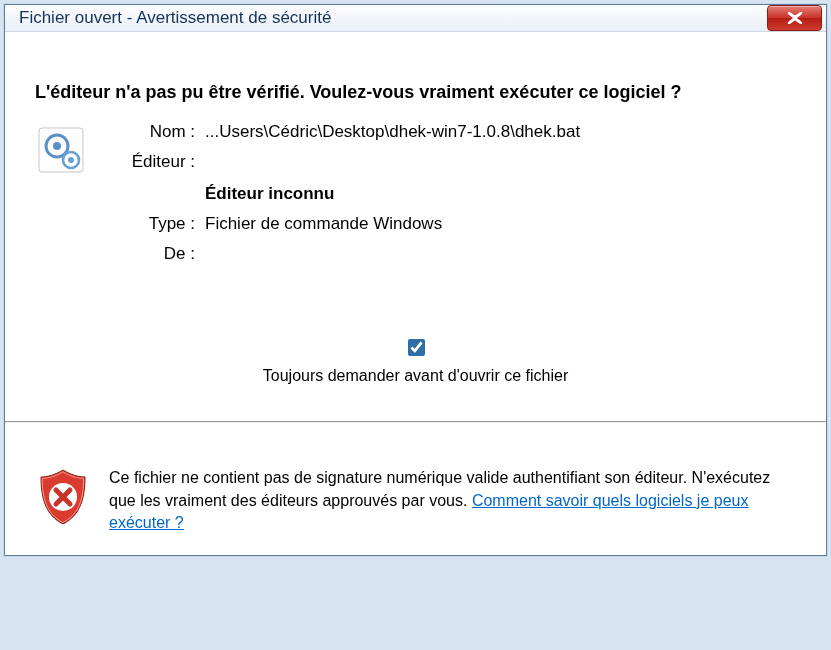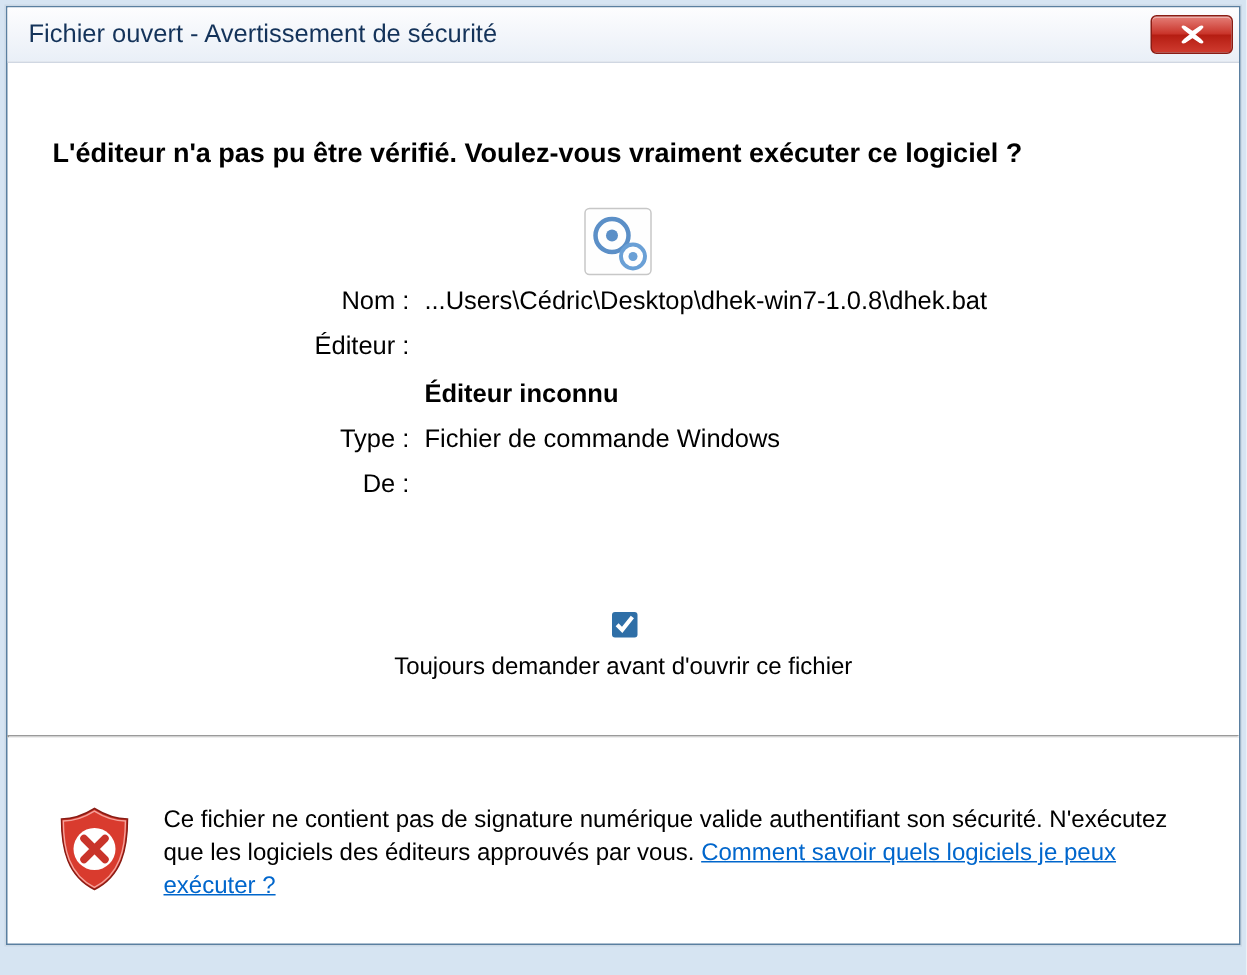--- a/index.html
+++ b/index.html
@@ -8,21 +8,21 @@
     padding: 4px;
     background: #d6e4f2;
     font-family: "Segoe UI", Tahoma, sans-serif;
     font-size: 15px;
     color: #000;
     width: 831px;
     height: 650px;
   }
   .dialog {
     width: 823px;
-    height: 626px;
+    height: 552px;
     background: #fff;
     border: 1px solid #5a7fa0;
     box-shadow: 0 0 0 1px rgba(0,0,0,0.05);
     display: flex;
     flex-direction: column;
     gap: 18px;
   }
   .titlebar {
     height: 44px;
     background: linear-gradient(#fdfdfe, #e9eff7);
@@ -53,22 +53,21 @@
     padding: 30px 30px 0 30px;
   }
   .heading {
     font-weight: bold;
     font-size: 18px;
     line-height: 1.35;
     margin-bottom: 18px;
   }
   .info-row {
     display: flex;
-    align-items: center;
-    flex-direction: column;
+    align-items: flex-start;
   }
   .info-icon {
     width: 60px;
     flex-shrink: 0;
     padding-top: 2px;
   }
   .info-table {
     flex: 1;
   }
   .info-line {
@@ -207,17 +206,17 @@
   <div class="warning-panel">
     <div class="warning-icon">
       <svg width="56" height="60" viewBox="0 0 56 60">
         <path d="M28 3 C20 8 12 10 6 10 C6 30 10 48 28 57 C46 48 50 30 50 10 C44 10 36 8 28 3 Z" fill="#d93b2e" stroke="#8a1c14" stroke-width="1"></path>
         <path d="M28 3 C20 8 12 10 6 10 C6 30 10 48 28 57 C46 48 50 30 50 10 C44 10 36 8 28 3 Z" fill="none" stroke="#f4a29b" stroke-width="1" transform="translate(0,1) scale(0.94) translate(1.7,1)"></path>
         <circle cx="28" cy="30" r="14" fill="#fff"></circle>
         <path d="M21 23 L35 37 M35 23 L21 37" stroke="#c9342a" stroke-width="5" stroke-linecap="round"></path>
       </svg>
     </div>
     <div class="warning-text">
-      <span>Ce fichier ne contient pas de signature numérique valide authentifiant son sécurité. N'exécutez que les logiciels des éditeurs approuvés par vous. </span><a href="#">Comment savoir quels logiciels je peux exécuter ?</a>
+      <span>Ce fichier ne contient pas de signature numérique valide authentifiant son éditeur. N'exécutez que les vraiment des éditeurs approuvés par vous. </span><a href="#">Comment savoir quels logiciels je peux exécuter ?</a>
     </div>
   </div>
 
 </div>
 
 </body></html>

